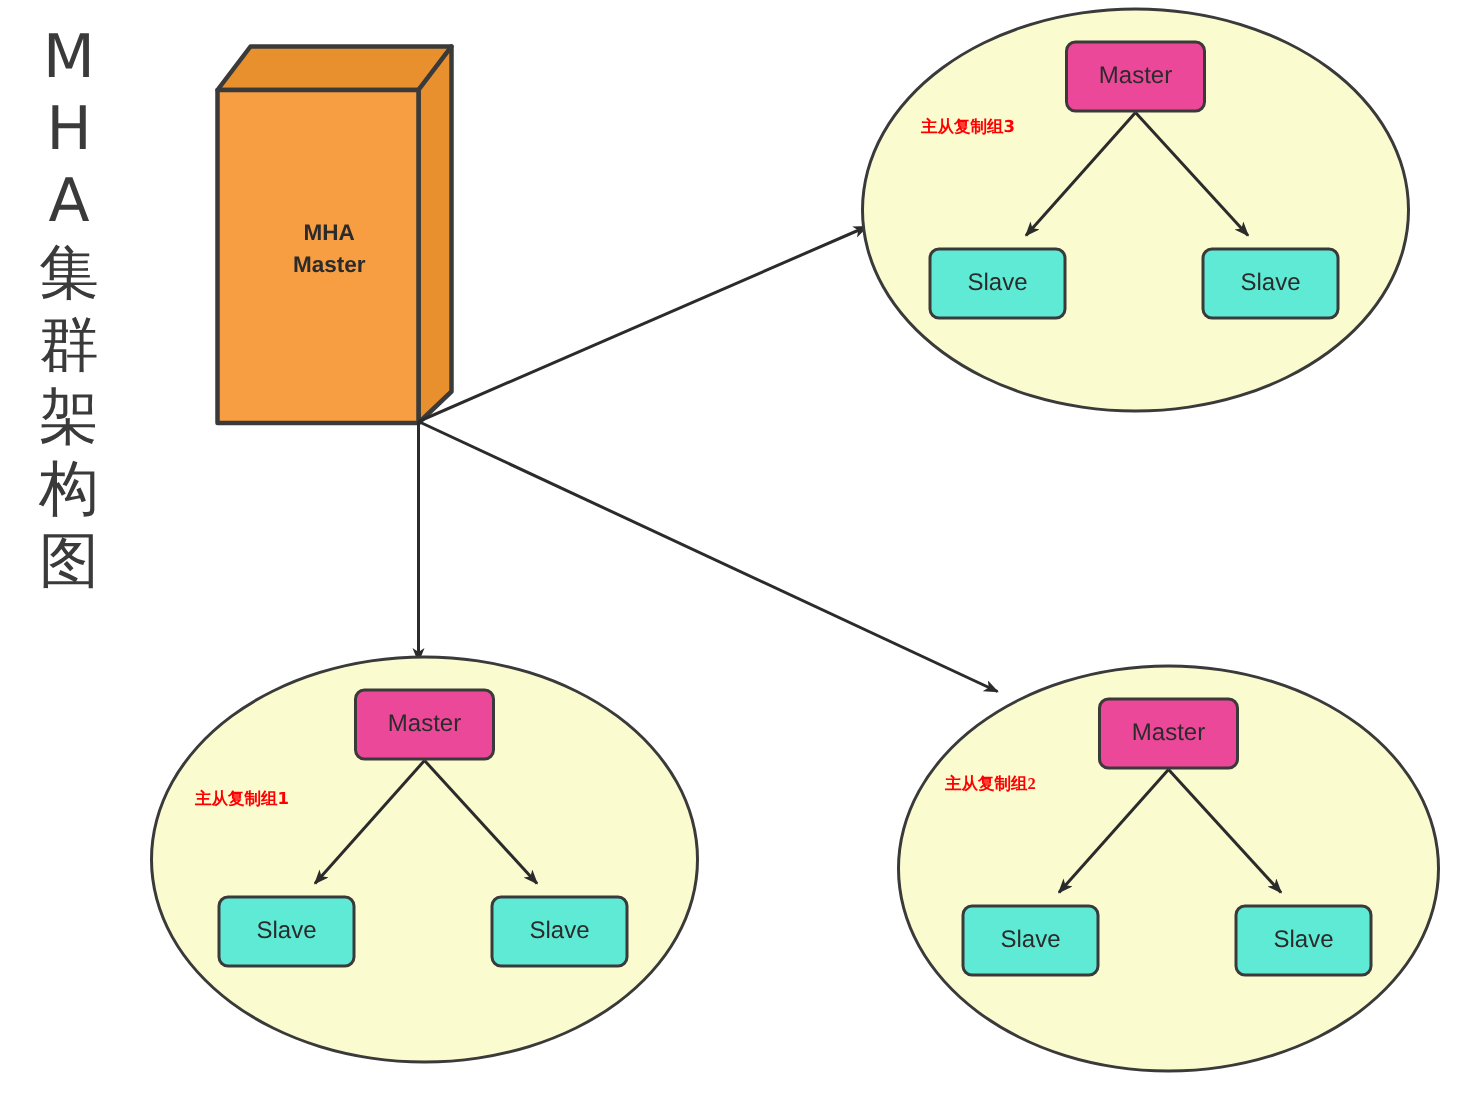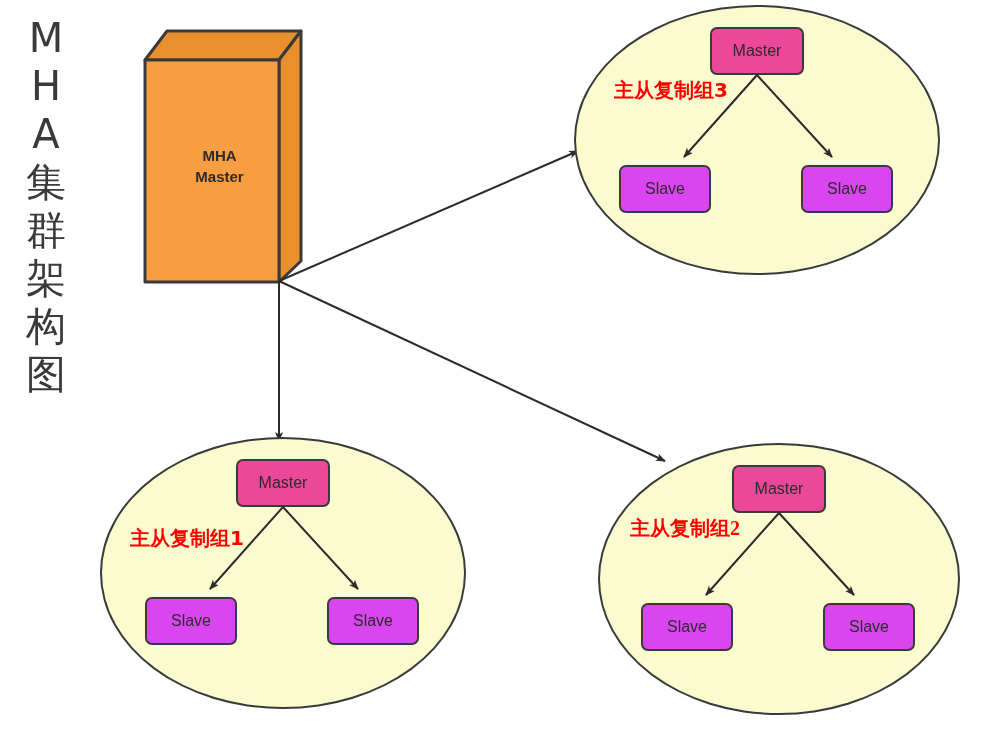--- a/index.html
+++ b/index.html
@@ -78,21 +78,21 @@
     height: 100%;
     background: #fbfbd0;
     border: 2px solid #3a3a3a;
     border-radius: 50%;
     box-sizing: border-box;
   }
   .group-label {
     position: absolute;
     color: #ff0000;
     font-weight: bold;
-    font-size: 20px;
+    font-size: 11px;
     font-family: "DejaVu Sans", "Liberation Sans", sans-serif;
     white-space: nowrap;
     text-align: right;
   }
   .node {
     position: absolute;
     box-sizing: border-box;
     border: 2px solid #3a3a3a;
     border-radius: 7px;
     display: flex;
@@ -101,21 +101,21 @@
     font-size: 16px;
     color: #2b2b2b;
     font-family: "Liberation Sans", "DejaVu Sans", sans-serif;
   }
   .node.master {
     background: #ec4899;
     width: 94px;
     height: 48px;
   }
   .node.slave {
-    background: #d946ef;
+    background: #5eead4;
     width: 92px;
     height: 48px;
   }
   .inner-arrows {
     position: absolute;
     left: 0;
     top: 0;
     width: 100%;
     height: 100%;
     pointer-events: none;

